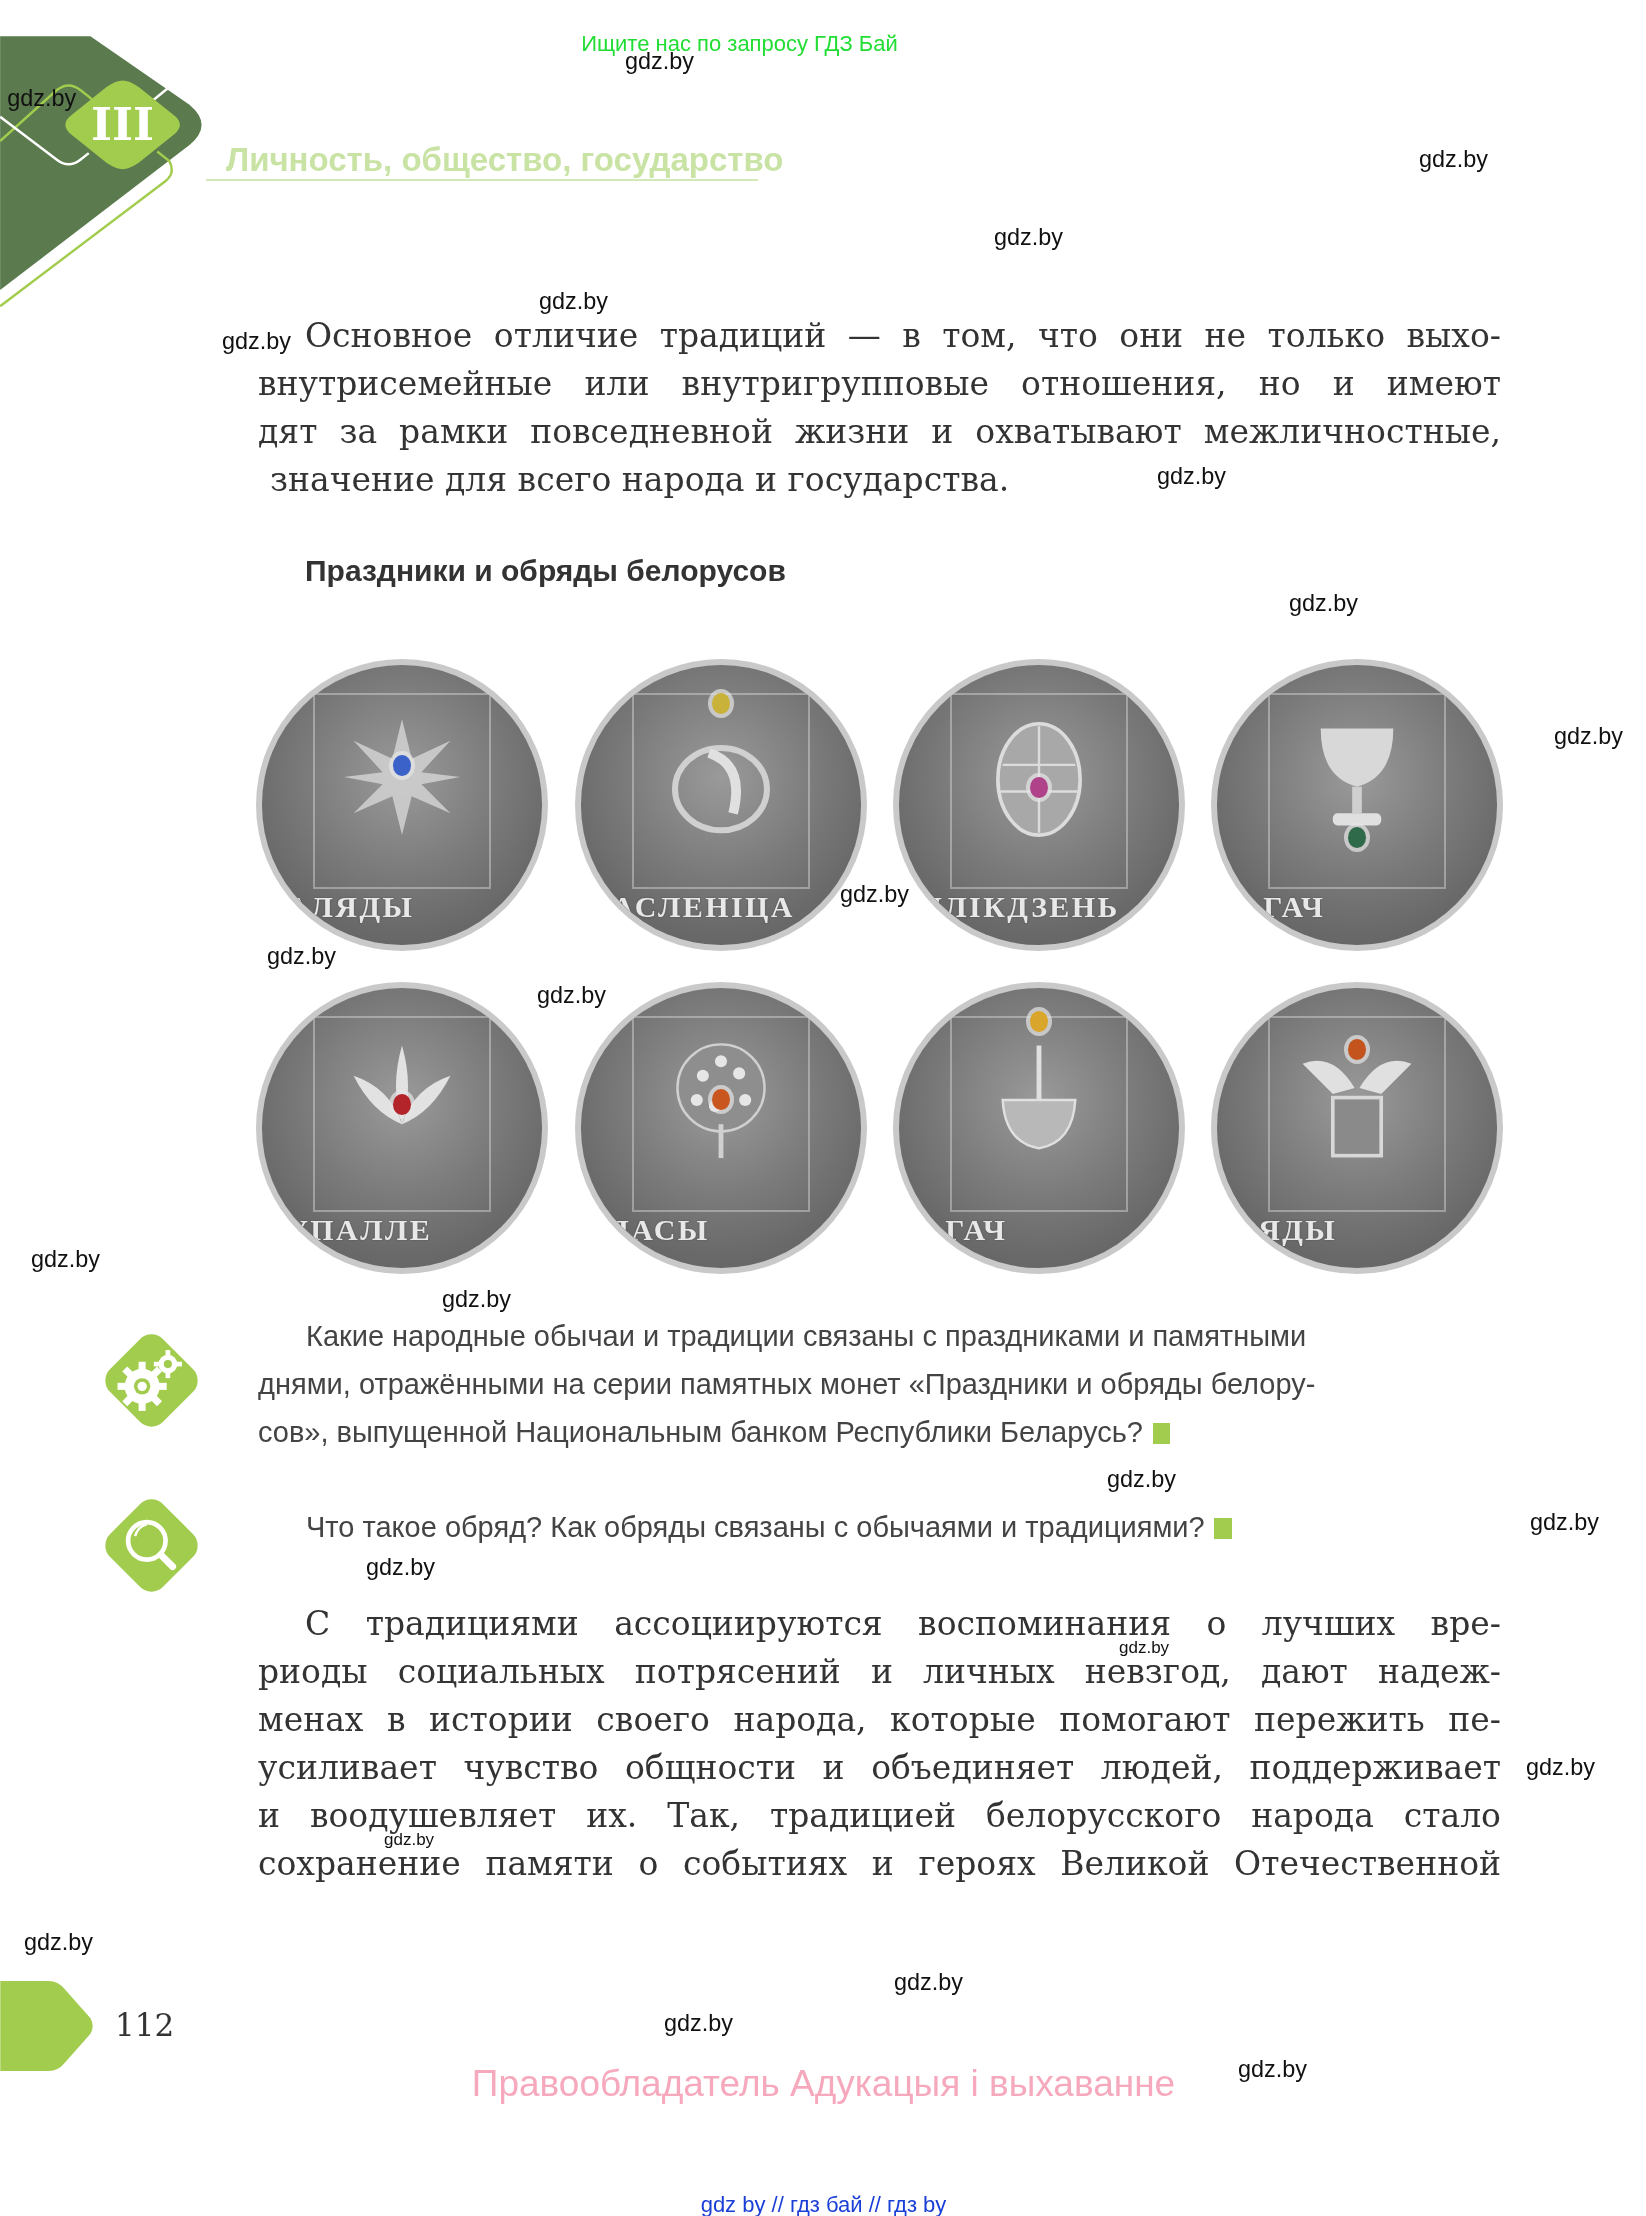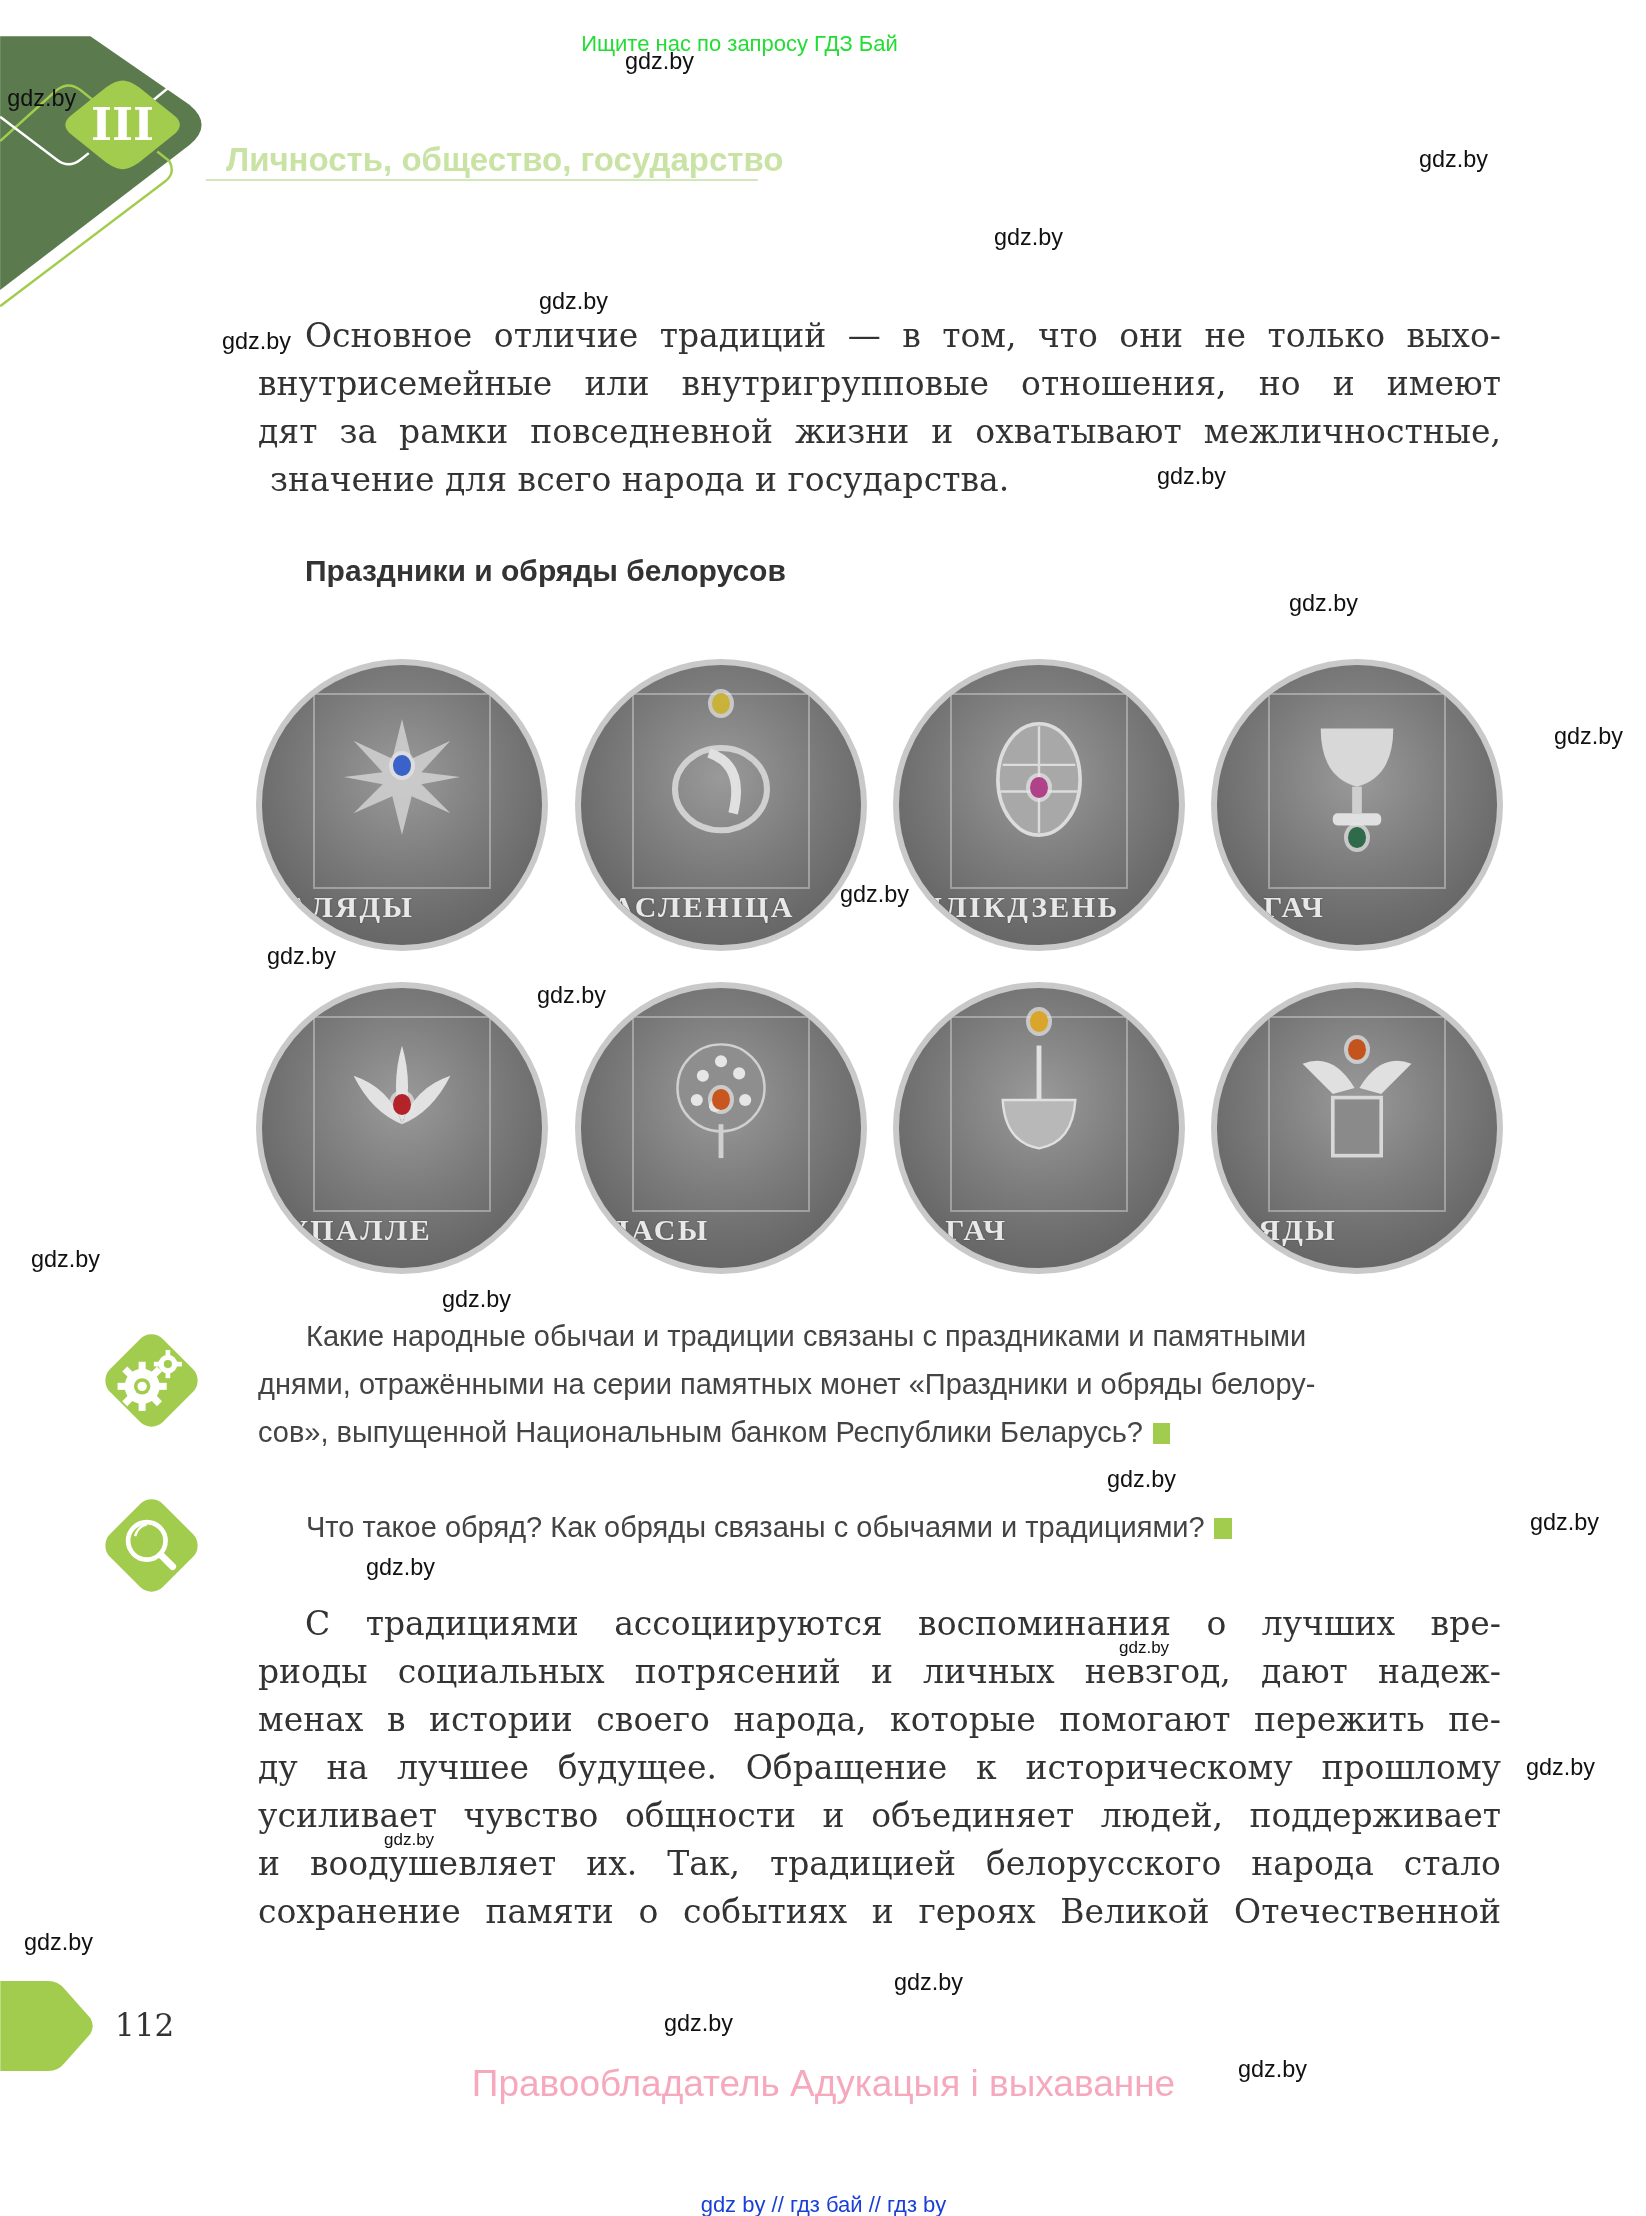--- a/index.html
+++ b/index.html
@@ -195,21 +195,20 @@
   <line x1="58" y1="58" x2="68" y2="68" stroke="#ffffff" stroke-width="6" stroke-linecap="round"></line>
 </svg>
 <div class="q-text" style="top:1503px;">
   <span class="line"><span>Что такое обряд? Как обряды связаны с обычаями и традициями?</span><span class="marker"></span></span>
 </div>
 
 <div class="serif-p" style="top:1600px;">
   <span class="line indent">С традициями ассоциируются воспоминания о лучших вре-</span>
   <span class="line">риоды социальных потрясений и личных невзгод, дают надеж-</span>
   <span class="line">менах в истории своего народа, которые помогают пережить пе-</span>
-  <span class="line">ду на лучшее будущее. Обращение к историческому прошлому</span>
   <span class="line">усиливает чувство общности и объединяет людей, поддерживает</span>
   <span class="line">и воодушевляет их. Так, традицией белорусского народа стало</span>
   <span class="line">сохранение памяти о событиях и героях Великой Отечественной</span>
 </div>
 
 <svg class="page-tab" viewBox="0 0 115 112">
   <path d="M0 0 H60 Q72 0 80 10 L112 46 Q118 56 112 66 L80 102 Q72 112 60 112 H0 Z" fill="#a2cc4e"></path>
 </svg>
 <div class="page-num">112</div>
 

